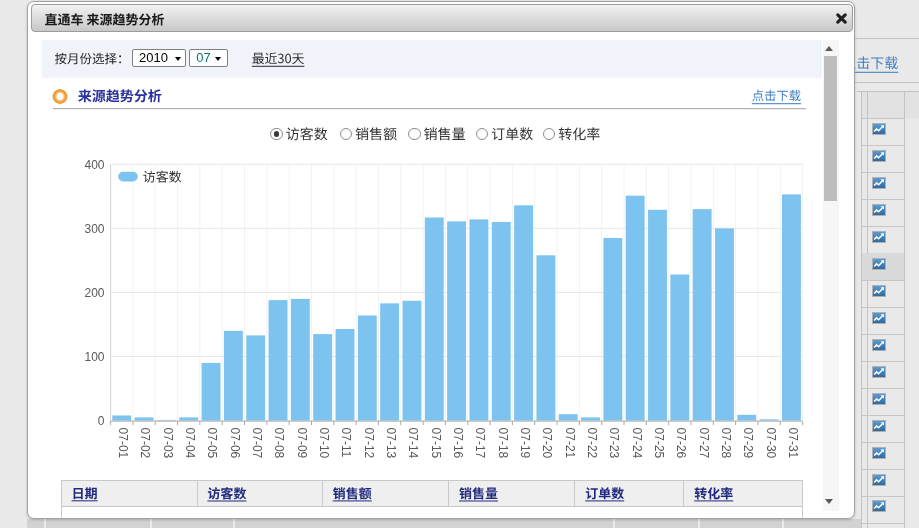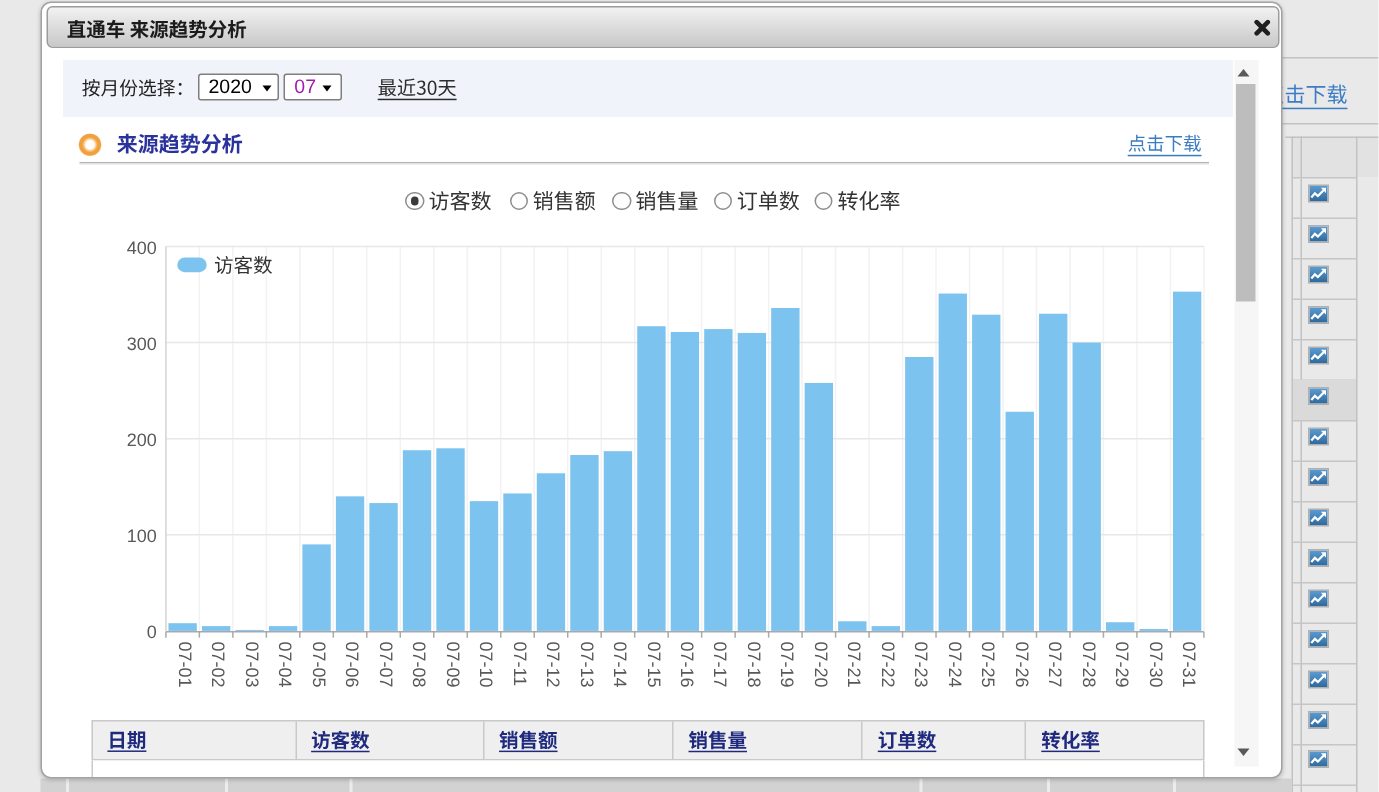--- a/index.html
+++ b/index.html
@@ -129,23 +129,23 @@
       <path transform="translate(3000.0,0)" d="M736 784 790 819Q813 801 837.0 778.5Q861 756 882.0 733.5Q903 711 915 693L858 653Q841 681 805.5 718.5Q770 756 736 784ZM54 614H951V553H54ZM105 760H545V700H105ZM296 841H368V583H296ZM609 839H683Q682 696 689.0 569.0Q696 442 711.0 338.0Q726 234 748.0 158.5Q770 83 799.0 42.0Q828 1 863 1Q881 1 890.5 38.0Q900 75 904 163Q915 151 932.0 140.0Q949 129 963 124Q957 49 945.0 6.5Q933 -36 912.0 -54.0Q891 -72 856 -72Q809 -72 772.5 -39.0Q736 -6 709.0 54.0Q682 114 663.0 197.5Q644 281 632.0 382.5Q620 484 614.5 599.5Q609 715 609 839ZM839 501 906 481Q873 368 823.5 262.5Q774 157 708.5 69.5Q643 -18 560 -82Q551 -70 536.0 -55.5Q521 -41 507 -31Q586 26 650.0 109.5Q714 193 761.5 293.0Q809 393 839 501ZM69 453H583V391H69ZM333 360H403V-76H333ZM121 200Q119 208 115.5 220.5Q112 233 107.5 246.5Q103 260 98 269Q110 272 121.0 285.5Q132 299 144 319Q153 333 171.5 369.0Q190 405 211.0 453.0Q232 501 247 551L321 531Q300 477 274.5 424.0Q249 371 222.0 324.0Q195 277 167 240V238Q167 238 160.0 234.0Q153 230 144.0 224.0Q135 218 128.0 212.0Q121 206 121 200ZM121 200V257L162 279H562V214H202Q170 214 149.0 210.0Q128 206 121 200ZM65 92Q128 97 212.5 104.0Q297 111 393.0 119.5Q489 128 585 137V75Q493 65 400.0 55.5Q307 46 223.0 38.0Q139 30 73 22Z"></path>
     </g>
     <rect x="842.3" y="71.8" width="56.0" height="1" fill="#3b7cc4"></rect>
   </svg>
 <div style="position:absolute;left:27px;top:1px;width:825.5px;height:515.5px;background:#fff;border:1px solid #a2a2a2;border-radius:7px;box-shadow:0 1px 3px rgba(0,0,0,0.2);z-index:2"></div>
 <div style="position:absolute;left:30.5px;top:3.5px;width:820px;height:26.2px;z-index:3;background:linear-gradient(180deg,#f2f2f2,#dedede 45%,#c8c8c8);border:1px solid #9c9c9c;border-radius:4px"></div>
 <svg style="position:absolute;left:836.2px;top:13.2px;z-index:4" width="11" height="11" viewBox="0 0 11 11">
     <path d="M1.8 1.8 L9.2 9.2 M9.2 1.8 L1.8 9.2" stroke="#1f1f1f" stroke-width="3.1" stroke-linecap="round"></path>
   </svg>
 <div style="position:absolute;z-index:3;left:41.6px;top:39.9px;width:780.3px;height:37.8px;background:#f0f3fa"></div>
-<div style="position:absolute;z-index:3;left:132px;top:48.8px;width:53.5px;height:18.6px;background:#fff;border:1px solid #7f7f7f;border-radius:2px;box-sizing:border-box;font-size:13px;color:#000;line-height:16.5px;padding-left:6px">2020</div>
+<div style="position:absolute;z-index:3;left:132px;top:48.8px;width:53.5px;height:18.6px;background:#fff;border:1px solid #7f7f7f;border-radius:2px;box-sizing:border-box;font-size:13px;color:#000;line-height:16.5px;padding-left:6px">2010</div>
 <div style="position:absolute;z-index:3;left:174.5px;top:56.5px;width:0;height:0;border-left:3.5px solid transparent;border-right:3.5px solid transparent;border-top:4.5px solid #000"></div>
-<div style="position:absolute;z-index:3;left:189.2px;top:48.8px;width:39.3px;height:18.6px;background:#fff;border:1px solid #7f7f7f;border-radius:2px;box-sizing:border-box;font-size:13px;color:#a21caf;line-height:16.5px;padding-left:6px">07</div>
+<div style="position:absolute;z-index:3;left:189.2px;top:48.8px;width:39.3px;height:18.6px;background:#fff;border:1px solid #7f7f7f;border-radius:2px;box-sizing:border-box;font-size:13px;color:#0f766e;line-height:16.5px;padding-left:6px">07</div>
 <div style="position:absolute;z-index:3;left:214.5px;top:56.5px;width:0;height:0;border-left:3.5px solid transparent;border-right:3.5px solid transparent;border-top:4.5px solid #000"></div>
 <div style="position:absolute;z-index:3;left:52.4px;top:89.1px;width:15.2px;height:15.2px;border-radius:50%;background:radial-gradient(circle,#ffffff 0 2.8px,#f9c98e 4px,#f1a037 5.2px,#efa043 7px,rgba(243,174,77,0) 7.9px)"></div>
 <div style="position:absolute;z-index:3;left:52.5px;top:107.9px;width:753px;height:1px;background:#b3b3b3"></div>
 <div style="position:absolute;z-index:3;left:52.5px;top:108.9px;width:753px;height:1px;background:#ededed"></div>
 <div style="position:absolute;z-index:3;left:270.2px;top:127.6px;width:12.6px;height:12.6px;border-radius:50%;background:#fdfdfd;border:1px solid #8e8e8e;box-sizing:border-box"></div>
 <div style="position:absolute;z-index:3;left:273.8px;top:131.2px;width:5.4px;height:5.4px;border-radius:50%;background:#3a3a3a"></div>
 <div style="position:absolute;z-index:3;left:339.6px;top:127.6px;width:12.6px;height:12.6px;border-radius:50%;background:#fdfdfd;border:1px solid #8e8e8e;box-sizing:border-box"></div>
 <div style="position:absolute;z-index:3;left:408.1px;top:127.6px;width:12.6px;height:12.6px;border-radius:50%;background:#fdfdfd;border:1px solid #8e8e8e;box-sizing:border-box"></div>
 <div style="position:absolute;z-index:3;left:475.7px;top:127.6px;width:12.6px;height:12.6px;border-radius:50%;background:#fdfdfd;border:1px solid #8e8e8e;box-sizing:border-box"></div>
 <div style="position:absolute;z-index:3;left:542.8px;top:127.6px;width:12.6px;height:12.6px;border-radius:50%;background:#fdfdfd;border:1px solid #8e8e8e;box-sizing:border-box"></div>

